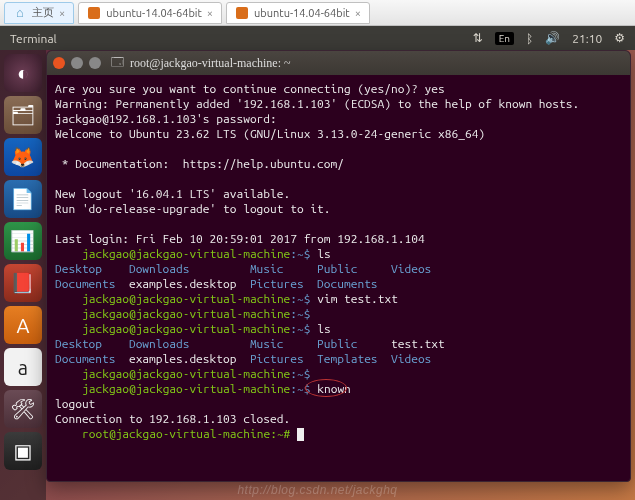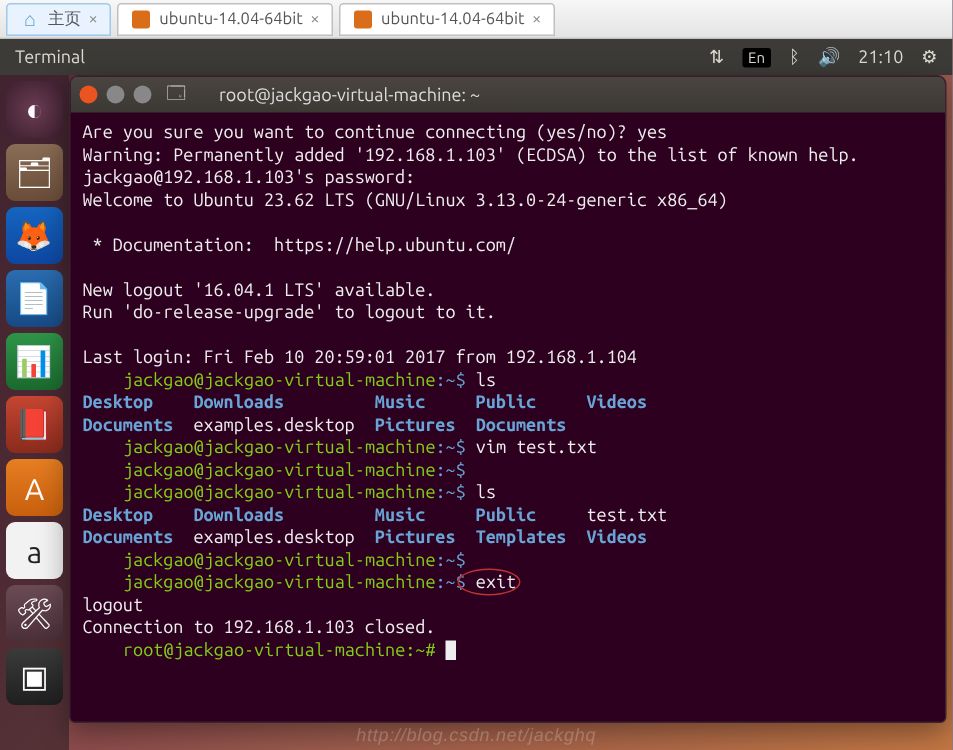--- a/index.html
+++ b/index.html
@@ -36,23 +36,23 @@
   .li-sw{background:linear-gradient(#e67e22,#c85f0d);} 
   .li-amz{background:#f2f2f2;color:#222;}
   .li-set{background:linear-gradient(#6a4b55,#4b2f38);} 
   .li-term{background:linear-gradient(#3b3b3b,#1f1f1f);} 
   
   
   .term-window { position:absolute; left:46px; top:24px; right:4px; bottom:18px; background:#2c001e; border:1px solid #3a2432; border-radius:6px 6px 4px 4px; overflow:hidden; display:flex; flex-direction:column; box-shadow:0 6px 20px rgba(0,0,0,0.4);}
   .term-titlebar { height:24px; background:linear-gradient(#4a4540,#3c3833); display:flex; align-items:center; padding:0 6px; gap:6px; color:#ddd; font-size:12px;}
   .tb-btn { width:12px;height:12px;border-radius:50%;}
   .tb-close{background:#e95420;} .tb-min{background:#888;} .tb-max{background:#888;}
-  .term-title { margin-left:16px; }
+  .term-title { margin-left:0;font-family:Liberation Serif, serif; }
   .term-body { flex:1; padding:6px 8px; font-family: "Ubuntu Mono","DejaVu Sans Mono",monospace; font-size:12px; line-height:15px; color:#eee; white-space:pre-wrap; overflow:hidden;}
-  .p-user{color:#84cc16;margin-left:27px;} .p-path{color:#6aa3d5;} .dir{color:#6aa3d5; font-weight:bold;}
+  .p-user{color:#84cc16;margin-left:27px;} .p-path{color:#6aa3d5;} .dir{color:#6aa3d5; font-weight:normal;}
   .highlight-exit { position:relative; display:inline-block; }
   .highlight-exit::after{content:"";position:absolute;left:-6px;top:-2px;width:40px;height:16px;border:1px solid #b33; border-radius:50%;}
   .cursor { display:inline-block; width:7px; height:13px; background:#eee; vertical-align:middle;}
   
   
   .watermark { position:absolute; bottom:3px; left:0; right:0; text-align:center; font-size:12px; color:rgba(255,255,255,0.22); font-family:Arial; letter-spacing:0.5px;font-style:italic;}
 </style>
 </head>
 <body>
 
@@ -107,39 +107,39 @@
 
   <div class="term-window">
     <div class="term-titlebar">
       <span class="tb-btn tb-close"></span>
       <span class="tb-btn tb-min"></span>
       <span class="tb-btn tb-max"></span>
       <span style="margin-left:4px">🗔</span>
       <span class="term-title">root@jackgao-virtual-machine: ~</span>
     </div>
     <div class="term-body"><span>Are you sure you want to continue connecting (yes/no)? yes</span>
-<span>Warning: Permanently added '192.168.1.103' (ECDSA) to the list of known help.</span>
+<span>Warning: Permanently added '192.168.1.103' (ECDSA) to the help of known hosts.</span>
 <span>jackgao@192.168.1.103's password:</span>
 <span>Welcome to Ubuntu 23.62 LTS (GNU/Linux 3.13.0-24-generic x86_64)</span>
 
 <span> * Documentation:  https://help.ubuntu.com/</span>
 
 <span>New logout '16.04.1 LTS' available.</span>
 <span>Run 'do-release-upgrade' to logout to it.</span>
 
 <span>Last login: Fri Feb 10 20:59:01 2017 from 192.168.1.104</span>
 <span class="p-user">jackgao@jackgao-virtual-machine</span><span class="p-path">:~$</span><span> ls</span>
 <span class="dir">Desktop    Downloads         Music     Public     Videos</span>
 <span class="dir">Documents  </span><span>examples.desktop  </span><span class="dir">Pictures  Documents</span>
 <span class="p-user">jackgao@jackgao-virtual-machine</span><span class="p-path">:~$</span><span> vim test.txt</span>
 <span class="p-user">jackgao@jackgao-virtual-machine</span><span class="p-path">:~$</span>
 <span class="p-user">jackgao@jackgao-virtual-machine</span><span class="p-path">:~$</span><span> ls</span>
 <span class="dir">Desktop    Downloads         Music     Public     </span><span>test.txt</span>
 <span class="dir">Documents  </span><span>examples.desktop  </span><span class="dir">Pictures  Templates  Videos</span>
 <span class="p-user">jackgao@jackgao-virtual-machine</span><span class="p-path">:~$</span>
-<span class="p-user">jackgao@jackgao-virtual-machine</span><span class="p-path">:~$</span><span class="highlight-exit"> exit</span>
+<span class="p-user">jackgao@jackgao-virtual-machine</span><span class="p-path">:~$</span><span class="highlight-exit"> known</span>
 <span>logout</span>
 <span>Connection to 192.168.1.103 closed.</span>
 <span class="p-user">root@jackgao-virtual-machine:~#</span> <span class="cursor"></span></div>
   </div>
 
   <div class="watermark">http://blog.csdn.net/jackghq</div>
 </div>
 
 </body></html>

